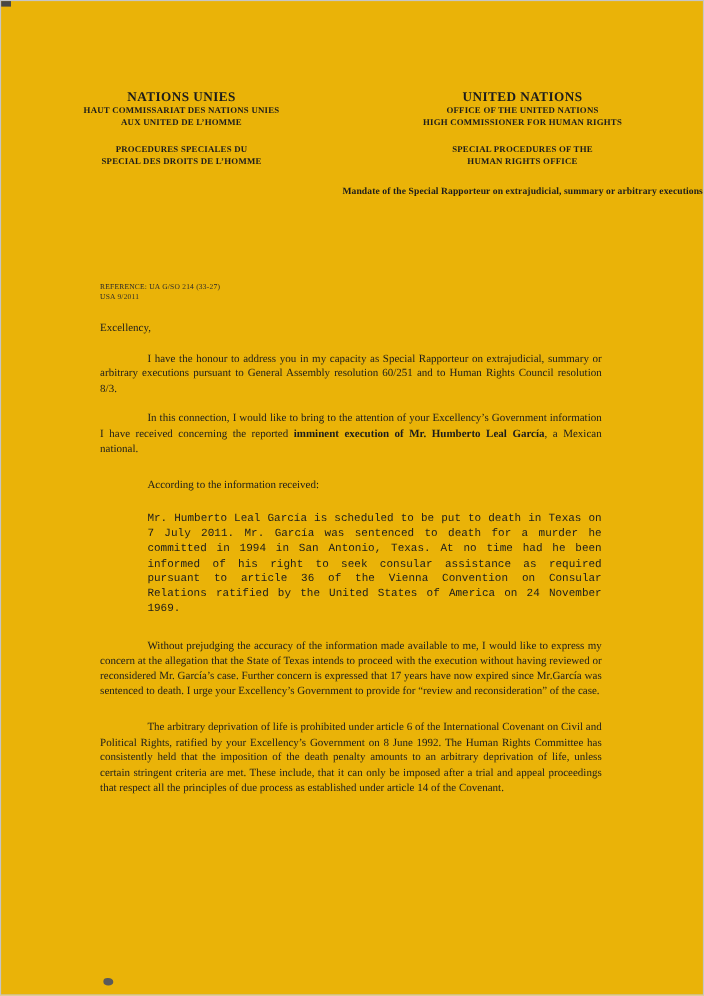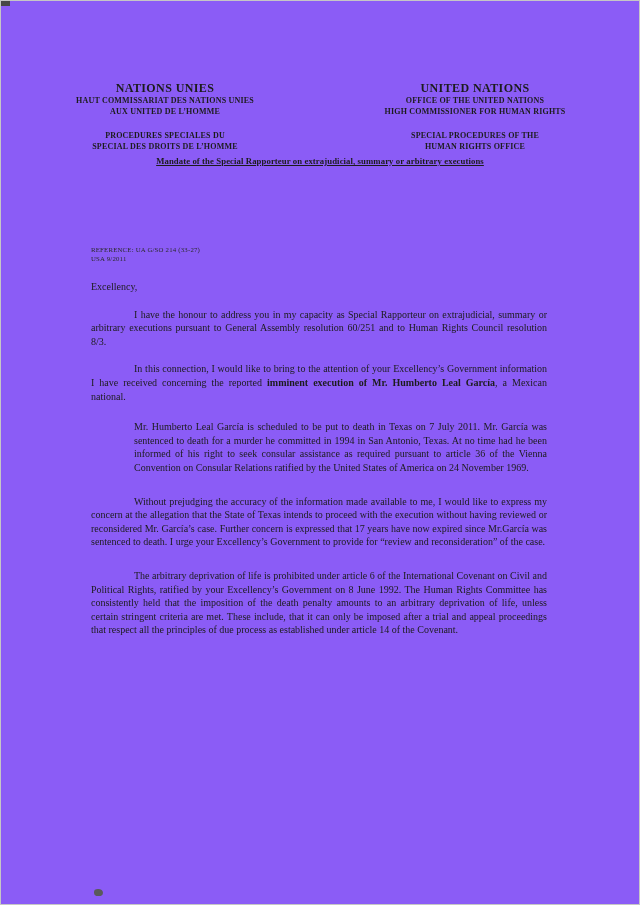--- a/index.html
+++ b/index.html
@@ -6,21 +6,21 @@
     margin: 0;
     padding: 0;
     background: #e8e8e8;
     font-family: "Liberation Serif", serif;
   }
   .page {
     position: relative;
     width: 640px;
     height: 905px;
     margin: 0 auto;
-    background: #8b5cf6;
+    background: #eab308;
     border: 1px solid #c6c6c6;
     box-sizing: border-box;
     color: #1c1c1c;
     overflow: hidden;
   }
   
   .artifact-tl {
     position: absolute; top: 0; left: 0;
     width: 9px; height: 5px;
     background: #474747;
@@ -51,26 +51,25 @@
     font-size: 8px;
     font-weight: bold;
     letter-spacing: 0.2px;
     line-height: 11px;
   }
   .lh-group2 {
     margin-top: 13px;
     text-align: center;
   }
   .mandate {
-    margin-top: 4px;
-    text-align: center;
+    margin-top: 16px;
+    text-align: right;
     font-size: 8.7px;
     font-weight: bold;
     letter-spacing: 0.1px;
-    text-decoration: underline;
   }
   
   .reference {
     margin: 80px 0 0 90px;
     font-size: 6.8px;
     line-height: 8.5px;
     letter-spacing: 0.2px;
     color: #2a2a2a;
   }
   
@@ -93,20 +92,21 @@
   .para {
     margin-top: 14px !important;
     text-indent: 43px;
   }
   .para-wide-gap {
     margin-top: 20px !important;
   }
   .quote {
     margin-top: 17px !important;
     margin-left: 43px !important;
+    font-family: Liberation Mono, monospace;
   }
   .bold { font-weight: bold; }
 </style>
 </head>
 <body>
 
 <div class="page">
 
   <div class="artifact-tl"></div>
   <div class="artifact-bl"></div>
@@ -136,20 +136,21 @@
   </div>
 
 
   <main class="body">
     <p class="salutation">Excellency,</p>
 
     <p class="para">I have the honour to address you in my capacity as Special Rapporteur on extrajudicial, summary or arbitrary executions pursuant to General Assembly resolution 60/251 and to Human Rights Council resolution 8/3.</p>
 
     <p class="para"><span>In this connection, I would like to bring to the attention of your Excellency’s Government information I have received concerning the reported </span><span class="bold">imminent execution of Mr. Humberto Leal García</span><span>, a Mexican national.</span></p>
 
+    <p class="para para-wide-gap">According to the information received:</p>
 
     <p class="quote">Mr. Humberto Leal García is scheduled to be put to death in Texas on 7 July 2011. Mr. García was sentenced to death for a murder he committed in 1994 in San Antonio, Texas. At no time had he been informed of his right to seek consular assistance as required pursuant to article 36 of the Vienna Convention on Consular Relations ratified by the United States of America on 24 November 1969.</p>
 
     <p class="para para-wide-gap">Without prejudging the accuracy of the information made available to me, I would like to express my concern at the allegation that the State of Texas intends to proceed with the execution without having reviewed or reconsidered Mr. García’s case. Further concern is expressed that 17 years have now expired since Mr.García was sentenced to death. I urge your Excellency’s Government to provide for “review and reconsideration” of the case.</p>
 
     <p class="para para-wide-gap">The arbitrary deprivation of life is prohibited under article 6 of the International Covenant on Civil and Political Rights, ratified by your Excellency’s Government on 8 June 1992. The Human Rights Committee has consistently held that the imposition of the death penalty amounts to an arbitrary deprivation of life, unless certain stringent criteria are met. These include, that it can only be imposed after a trial and appeal proceedings that respect all the principles of due process as established under article 14 of the Covenant.</p>
   </main>
 
 </div>
 

